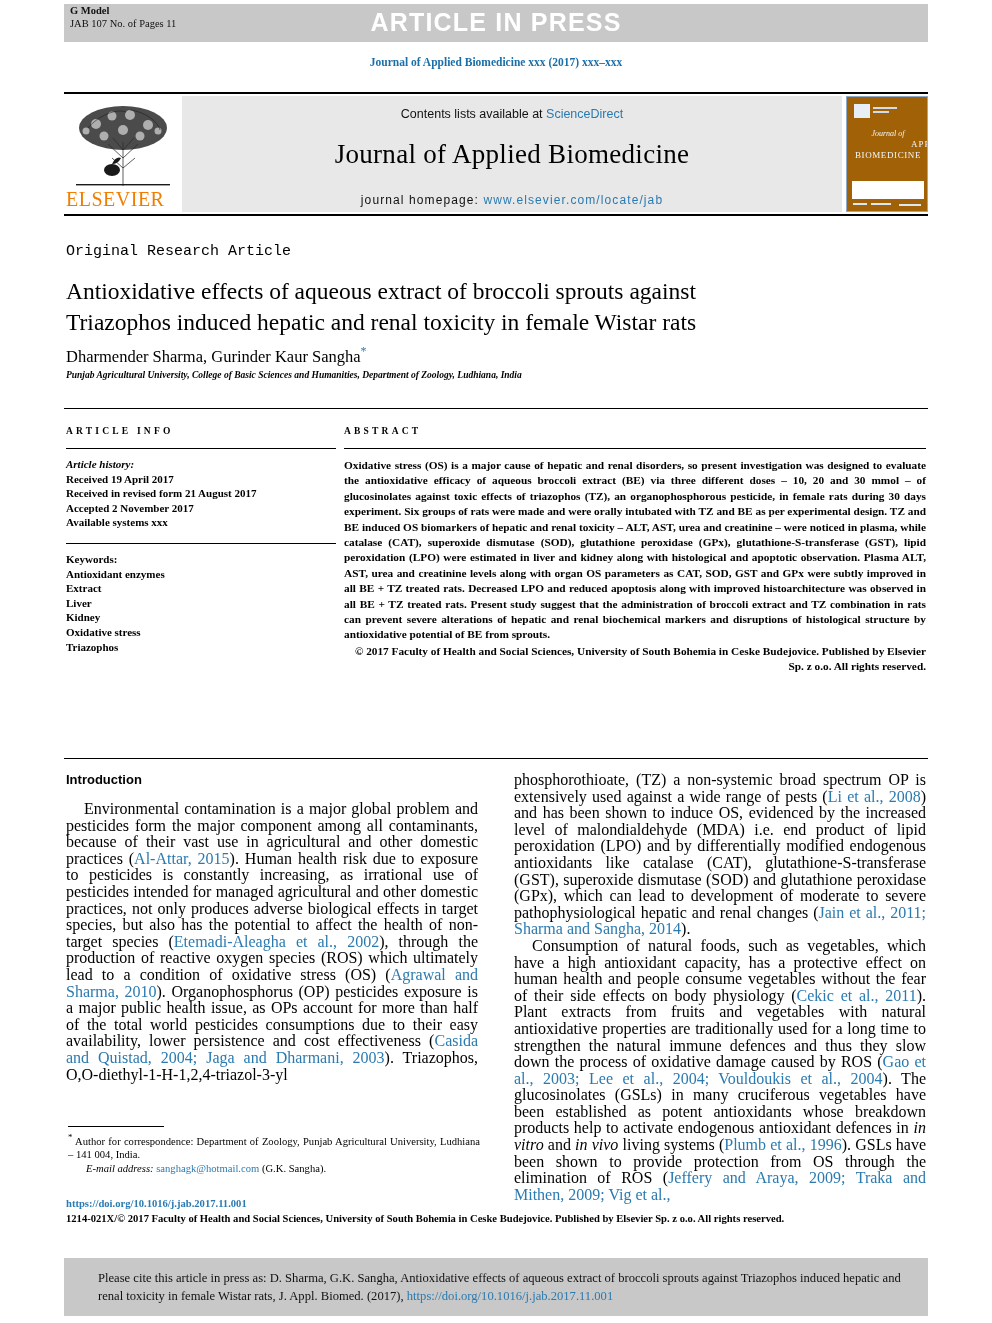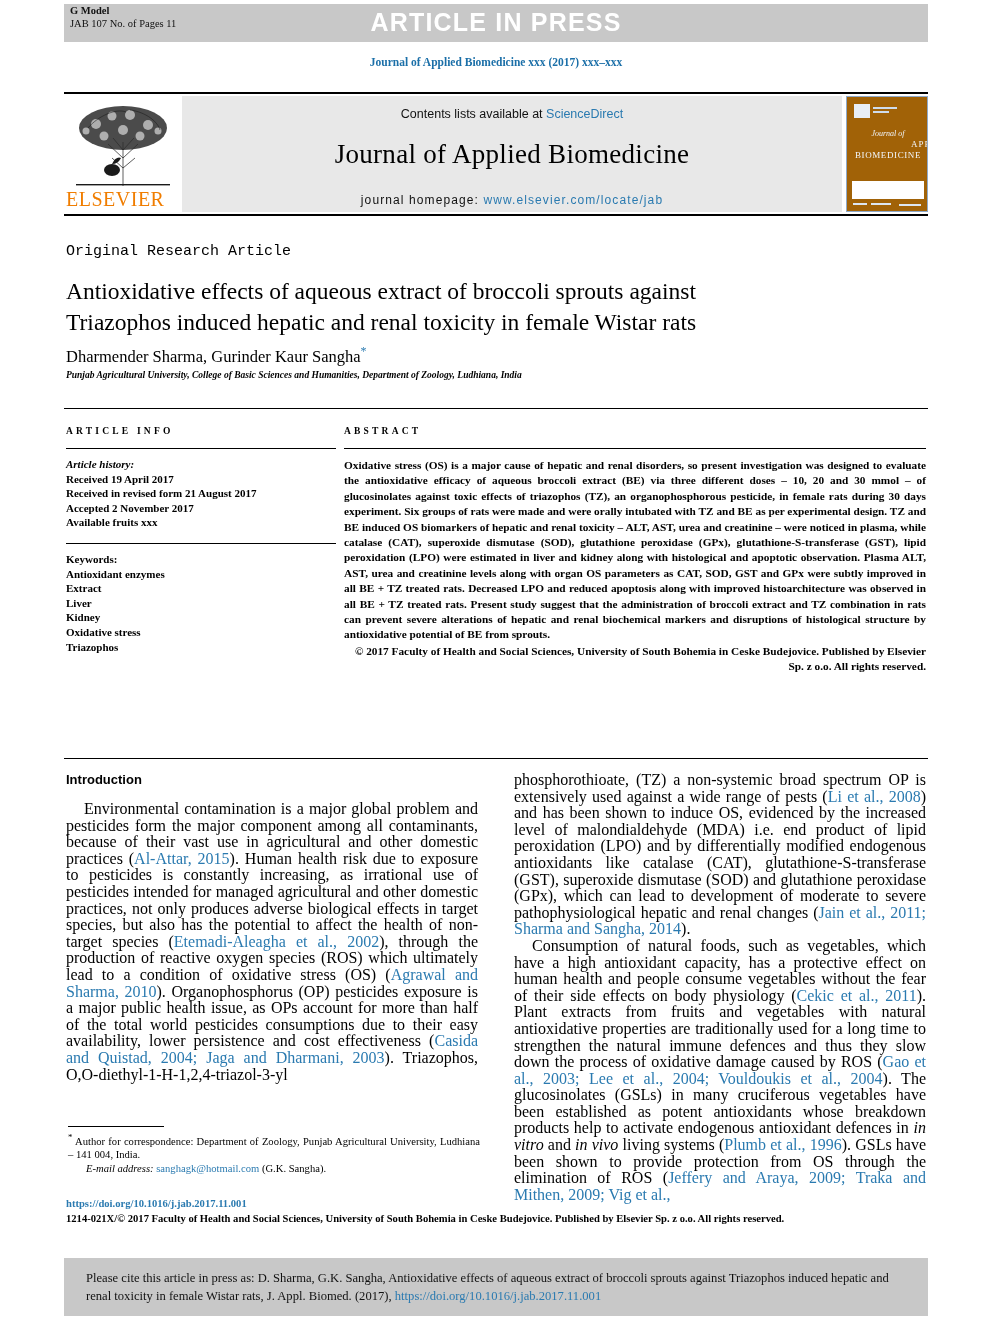--- a/index.html
+++ b/index.html
@@ -315,20 +315,21 @@
     width: 864px; height: 58px;
     background: #c8c8c8;
     box-sizing: border-box;
     padding: 11px 22px 0 22px;
   }
   .cite-text {
     font-family: "Liberation Serif", serif;
     font-size: 12.6px;
     line-height: 18px;
     color: #111;
+    margin-left: 12px;
   }
   .cite-text .lnk { color: #2a7ab0; }
 </style>
 </head>
 <body>
 
 <div class="page">
 
   <div class="aip-band"></div>
   <div class="aip-title">ARTICLE IN PRESS</div>
@@ -420,21 +421,21 @@
     <div class="info-cols">
 
       <div class="col-info">
         <div class="sec-head">ARTICLE INFO</div>
         <div class="thin-rule"></div>
         <div class="info-body">
           <span class="ital">Article history:</span><br>
           <span>Received 19 April 2017</span><br>
           <span>Received in revised form 21 August 2017</span><br>
           <span>Accepted 2 November 2017</span><br>
-          <span>Available fruits xxx</span>
+          <span>Available systems xxx</span>
         </div>
         <div class="kw-rule"></div>
         <div class="kw-body">
           <span class="ital">Keywords:</span><br>
           <span>Antioxidant enzymes</span><br>
           <span>Extract</span><br>
           <span>Liver</span><br>
           <span>Kidney</span><br>
           <span>Oxidative stress</span><br>
           <span>Triazophos</span>

